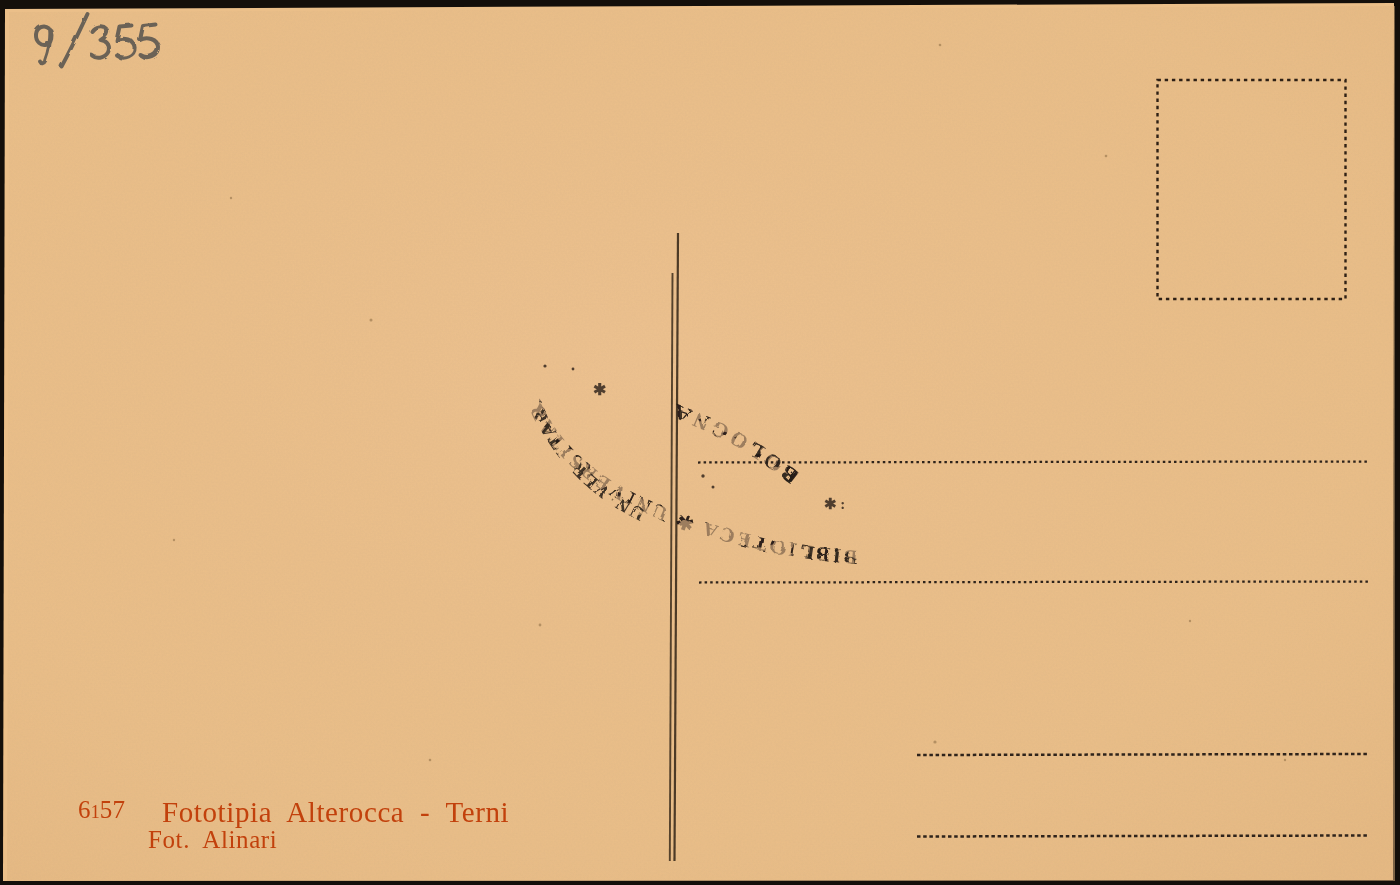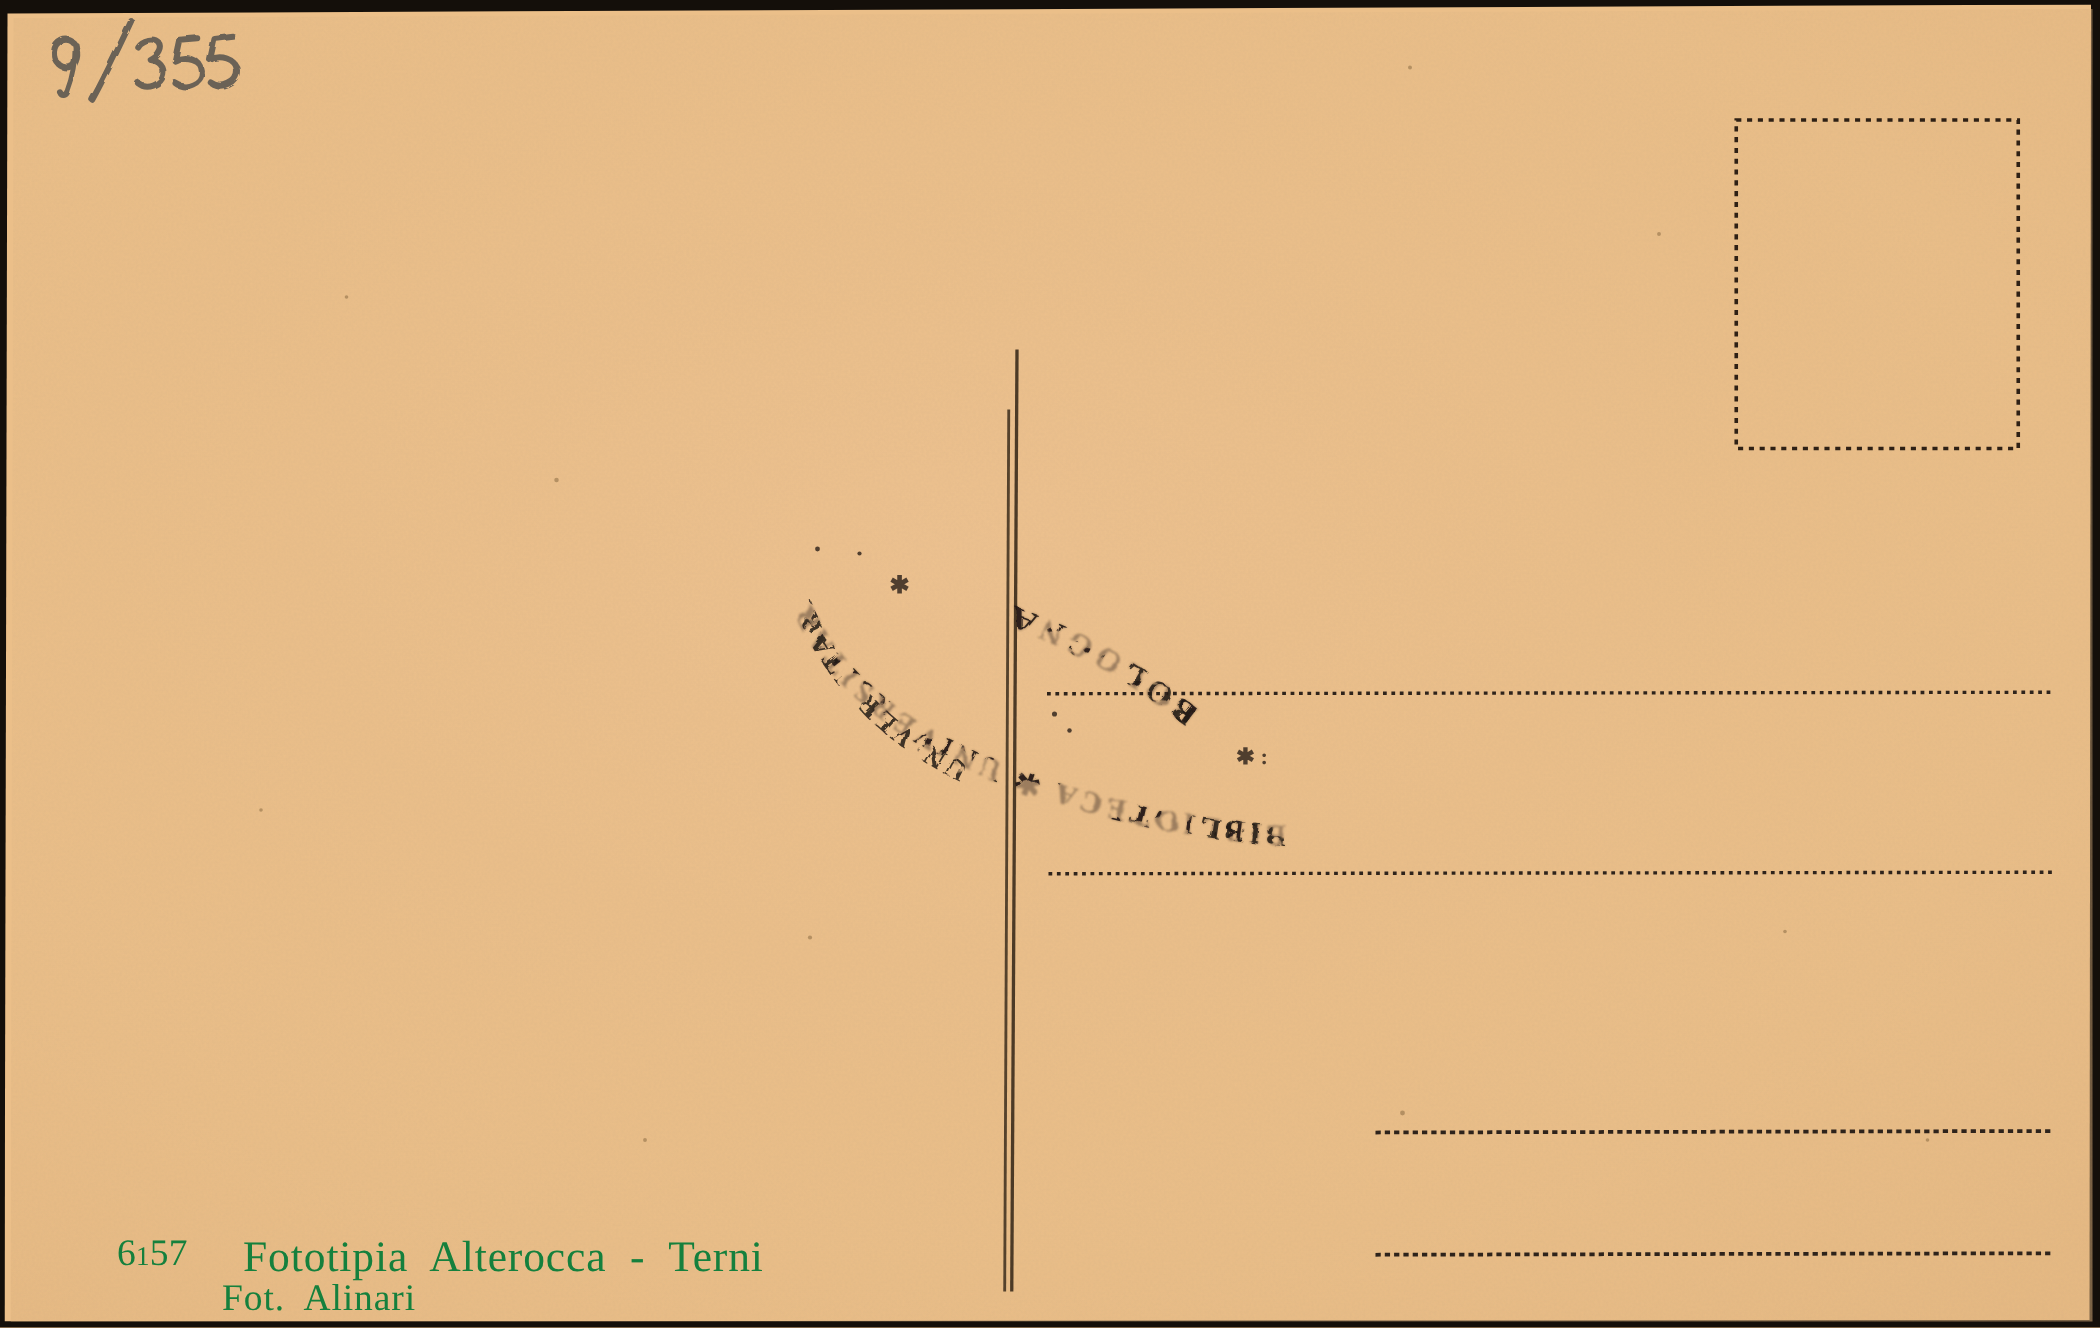--- a/index.html
+++ b/index.html
@@ -2,21 +2,21 @@
 <html><head>
 <meta charset="utf-8">
 <style>
   html,body{margin:0;padding:0;}
   body{width:1400px;height:885px;background:#140f0a;overflow:hidden;
        font-family:"Liberation Serif", serif;position:relative;}
   #card{position:absolute;left:0;top:0;width:1400px;height:885px;
         background:#ebbf89;
         clip-path:polygon(5px 9px, 1394px 3px, 1393px 880px, 3px 881px);}
   #grain{position:absolute;left:0;top:0;width:1400px;height:885px;}
-  .credits{position:absolute;color:#15803d;letter-spacing:0.15px;white-space:pre;margin-top:26px;}
+  .credits{position:absolute;color:#c2410c;letter-spacing:0.15px;white-space:pre;}
 </style>
 </head>
 <body>
 <div id="card"></div>
 <svg id="grain" width="1400" height="885" viewBox="0 0 1400 885">
 
   <defs>
     <radialGradient id="vig" cx="45%" cy="42%" r="75%">
       <stop offset="0%" stop-color="#eec290" stop-opacity="0.9"></stop>
       <stop offset="70%" stop-color="#e9bd87" stop-opacity="0.35"></stop>

